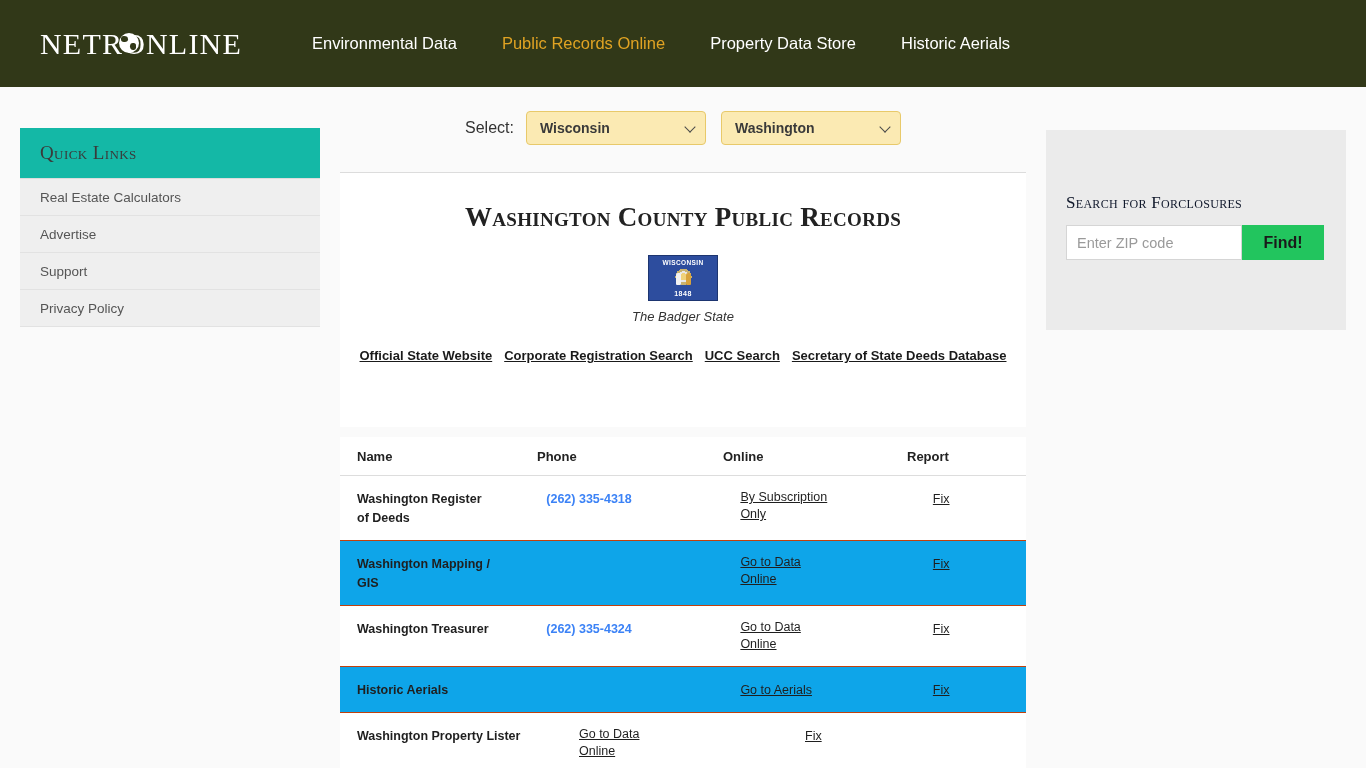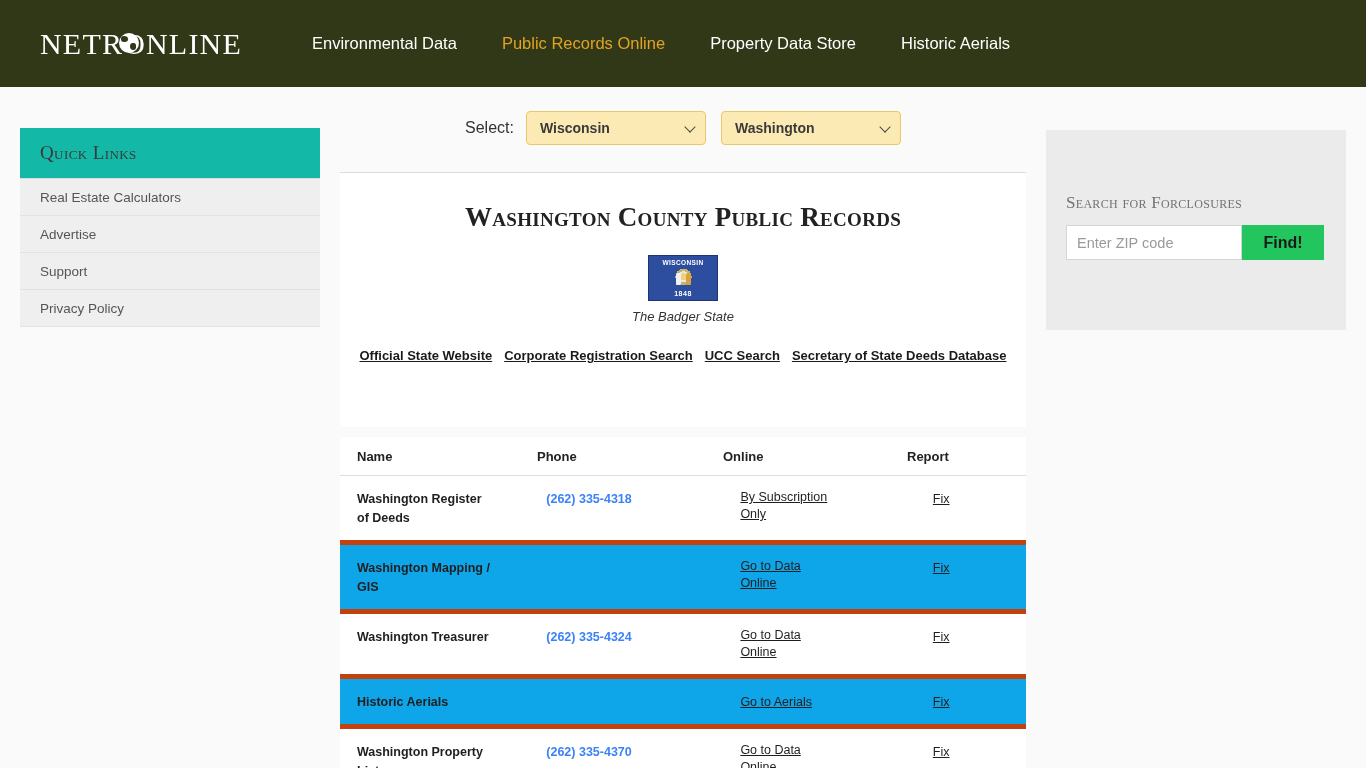--- a/index.html
+++ b/index.html
@@ -215,21 +215,21 @@
     height: 39px;
     border-bottom: 1px solid #dddddd;
     padding-left: 17px;
   }
   .rt-head .cell {
     font-size: 13px; font-weight: bold; color: #222222;
   }
   .rt-row {
     display: flex;
     padding: 13px 0 13px 17px;
-    border-bottom: 5px solid #c2410c;
+    border-bottom: 1px solid #c2410c;
     min-height: 46px;
     gap: 42px;
   }
   .rt-row.alt { background: #0ea5e9; }
   .cell-name   { width: 180px; padding-right: 14px; }
   .cell-phone  { width: 186px; padding-right: 14px; }
   .cell-online { width: 184px; padding-right: 14px; }
   .cell-report { width: 116px; }
   .txt-name {
     font-size: 12.5px; font-weight: bold; color: #1f1f1f;
@@ -251,21 +251,21 @@
   .foreclosure-panel {
     position: absolute;
     left: 1046px; top: 130px;
     width: 300px; height: 200px;
     background: #ebebeb;
   }
   .fp-title {
     font-family: "Liberation Serif", serif;
     font-variant: small-caps;
     font-size: 17px;
-    color: #737373;
+    color: #0f172a;
     margin: 63px 0 0 20px;
     letter-spacing: 0.3px;
   }
   .fp-form {
     display: flex; align-items: stretch;
     margin: 12px 0 0 20px;
   }
   .zip-input {
     width: 176px; height: 35px;
     border: 1px solid #d5d5d5;
@@ -380,21 +380,20 @@
 
   <div class="rt-row alt">
     <div class="cell-name"><span class="txt-name">Historic Aerials</span></div>
     <div class="cell-phone"><span class="txt-phone"></span></div>
     <div class="cell-online"><a class="lnk lnk-online">Go to Aerials</a></div>
     <div class="cell-report"><a class="lnk">Fix</a></div>
   </div>
 
   <div class="rt-row">
     <div class="cell-name"><span class="txt-name">Washington Property Lister</span></div>
-    <div class="cell-phone"><span class="txt-phone">(262) 335-4370</span></div>
     <div class="cell-online"><a class="lnk lnk-online">Go to Data Online</a></div>
     <div class="cell-report"><a class="lnk">Fix</a></div>
   </div>
 </section>
 
 <aside class="foreclosure-panel">
   <div class="fp-title">Search for Forclosures</div>
   <div class="fp-form">
     <input class="zip-input" type="text" placeholder="Enter ZIP code" style="">
     <button class="find-btn">Find!</button>

